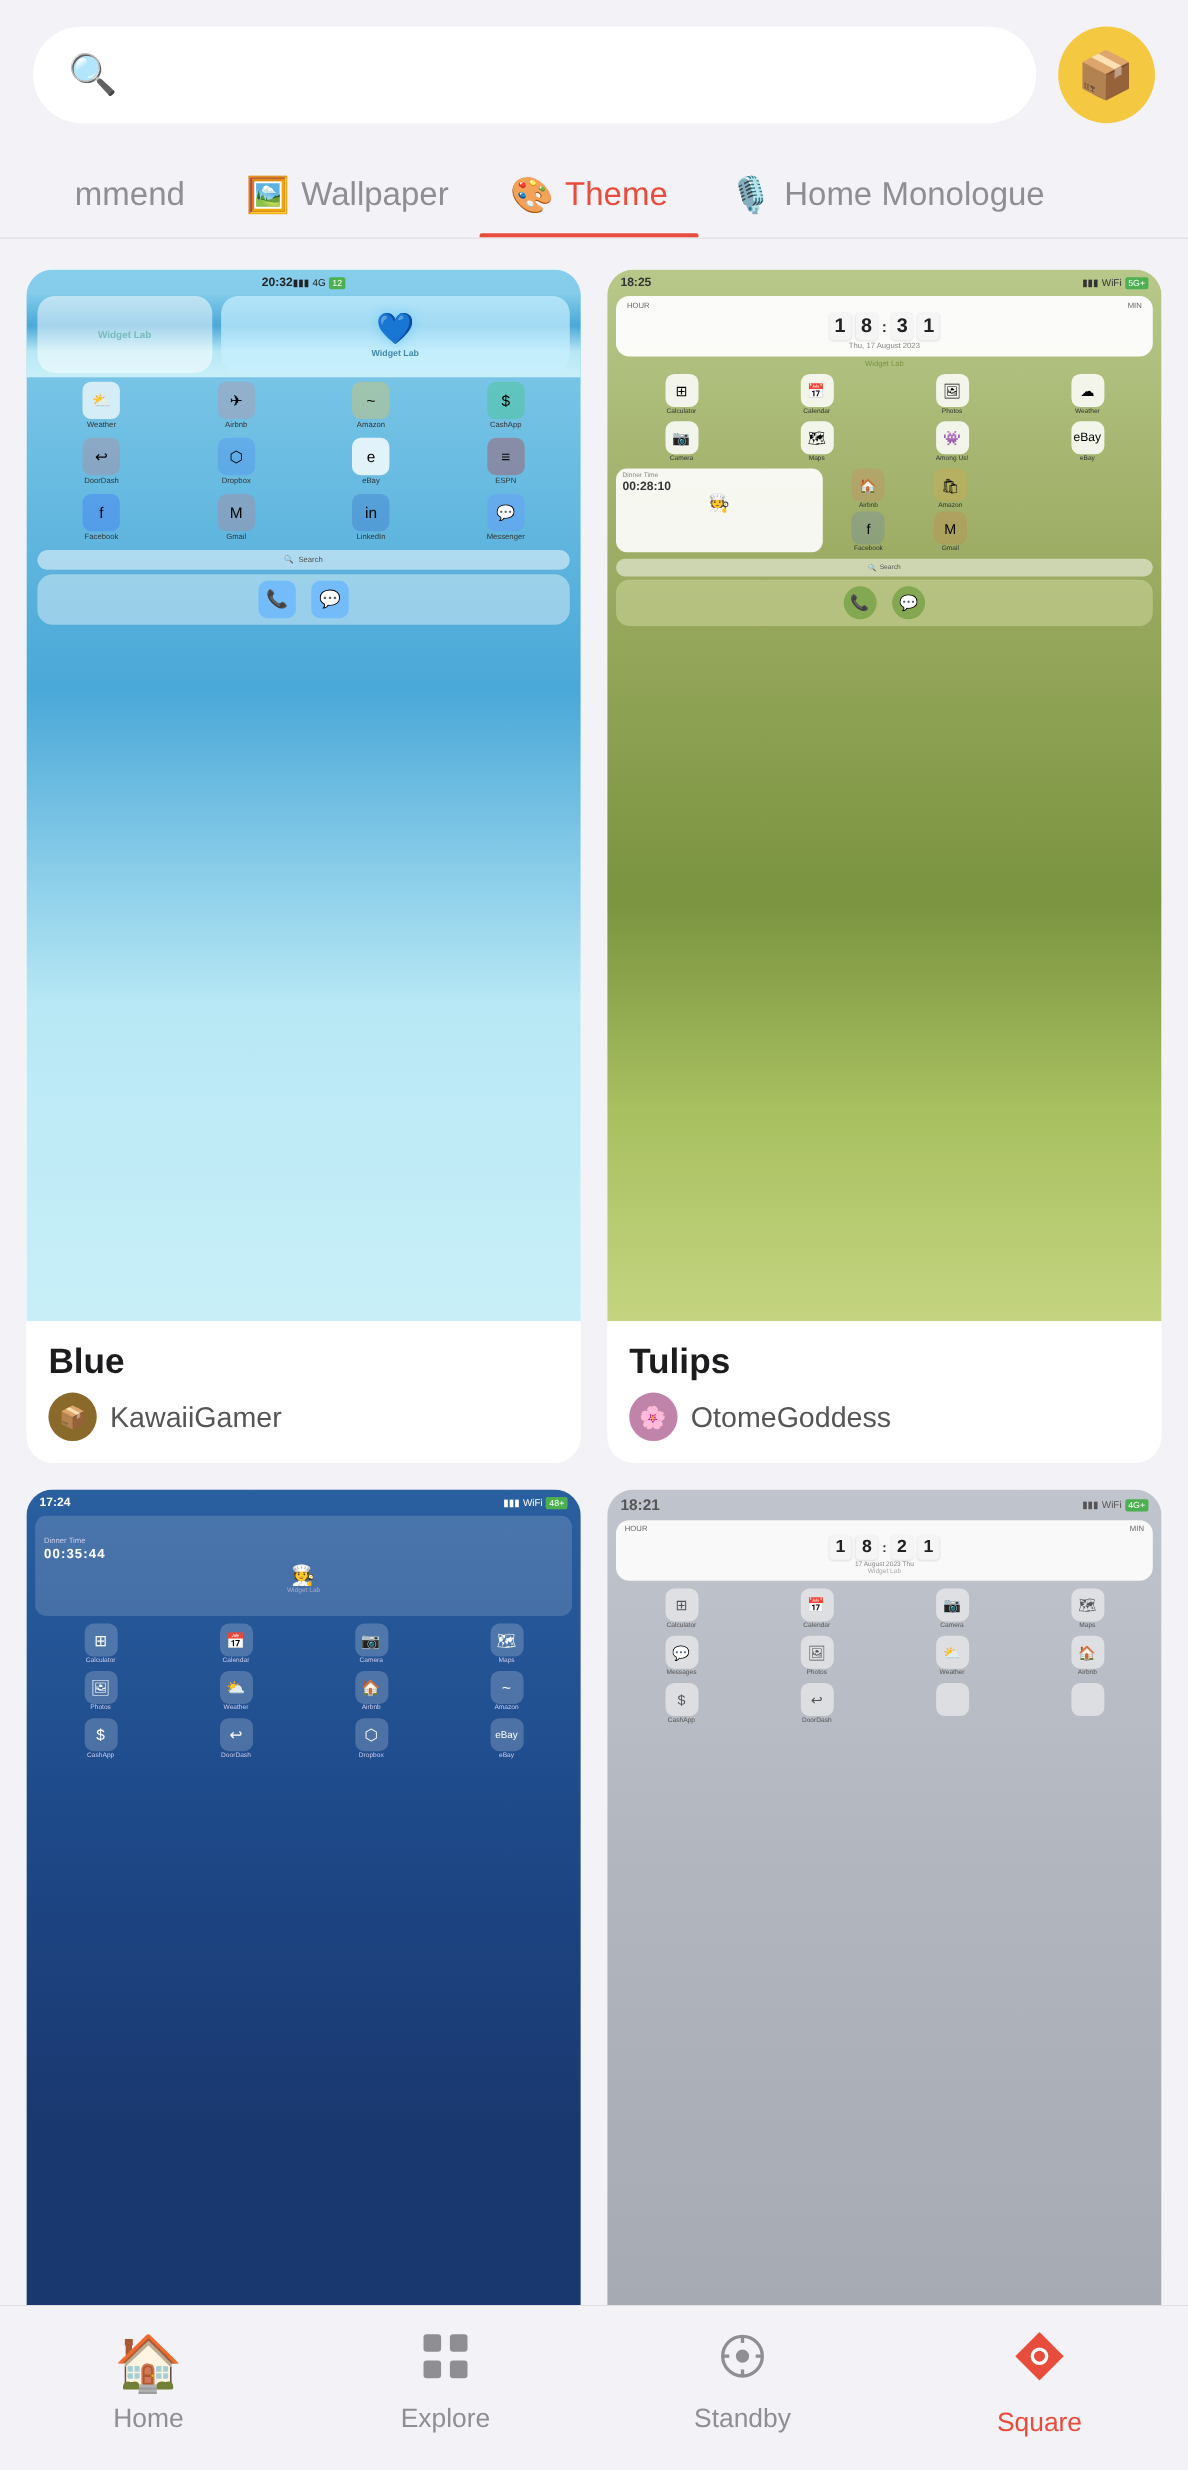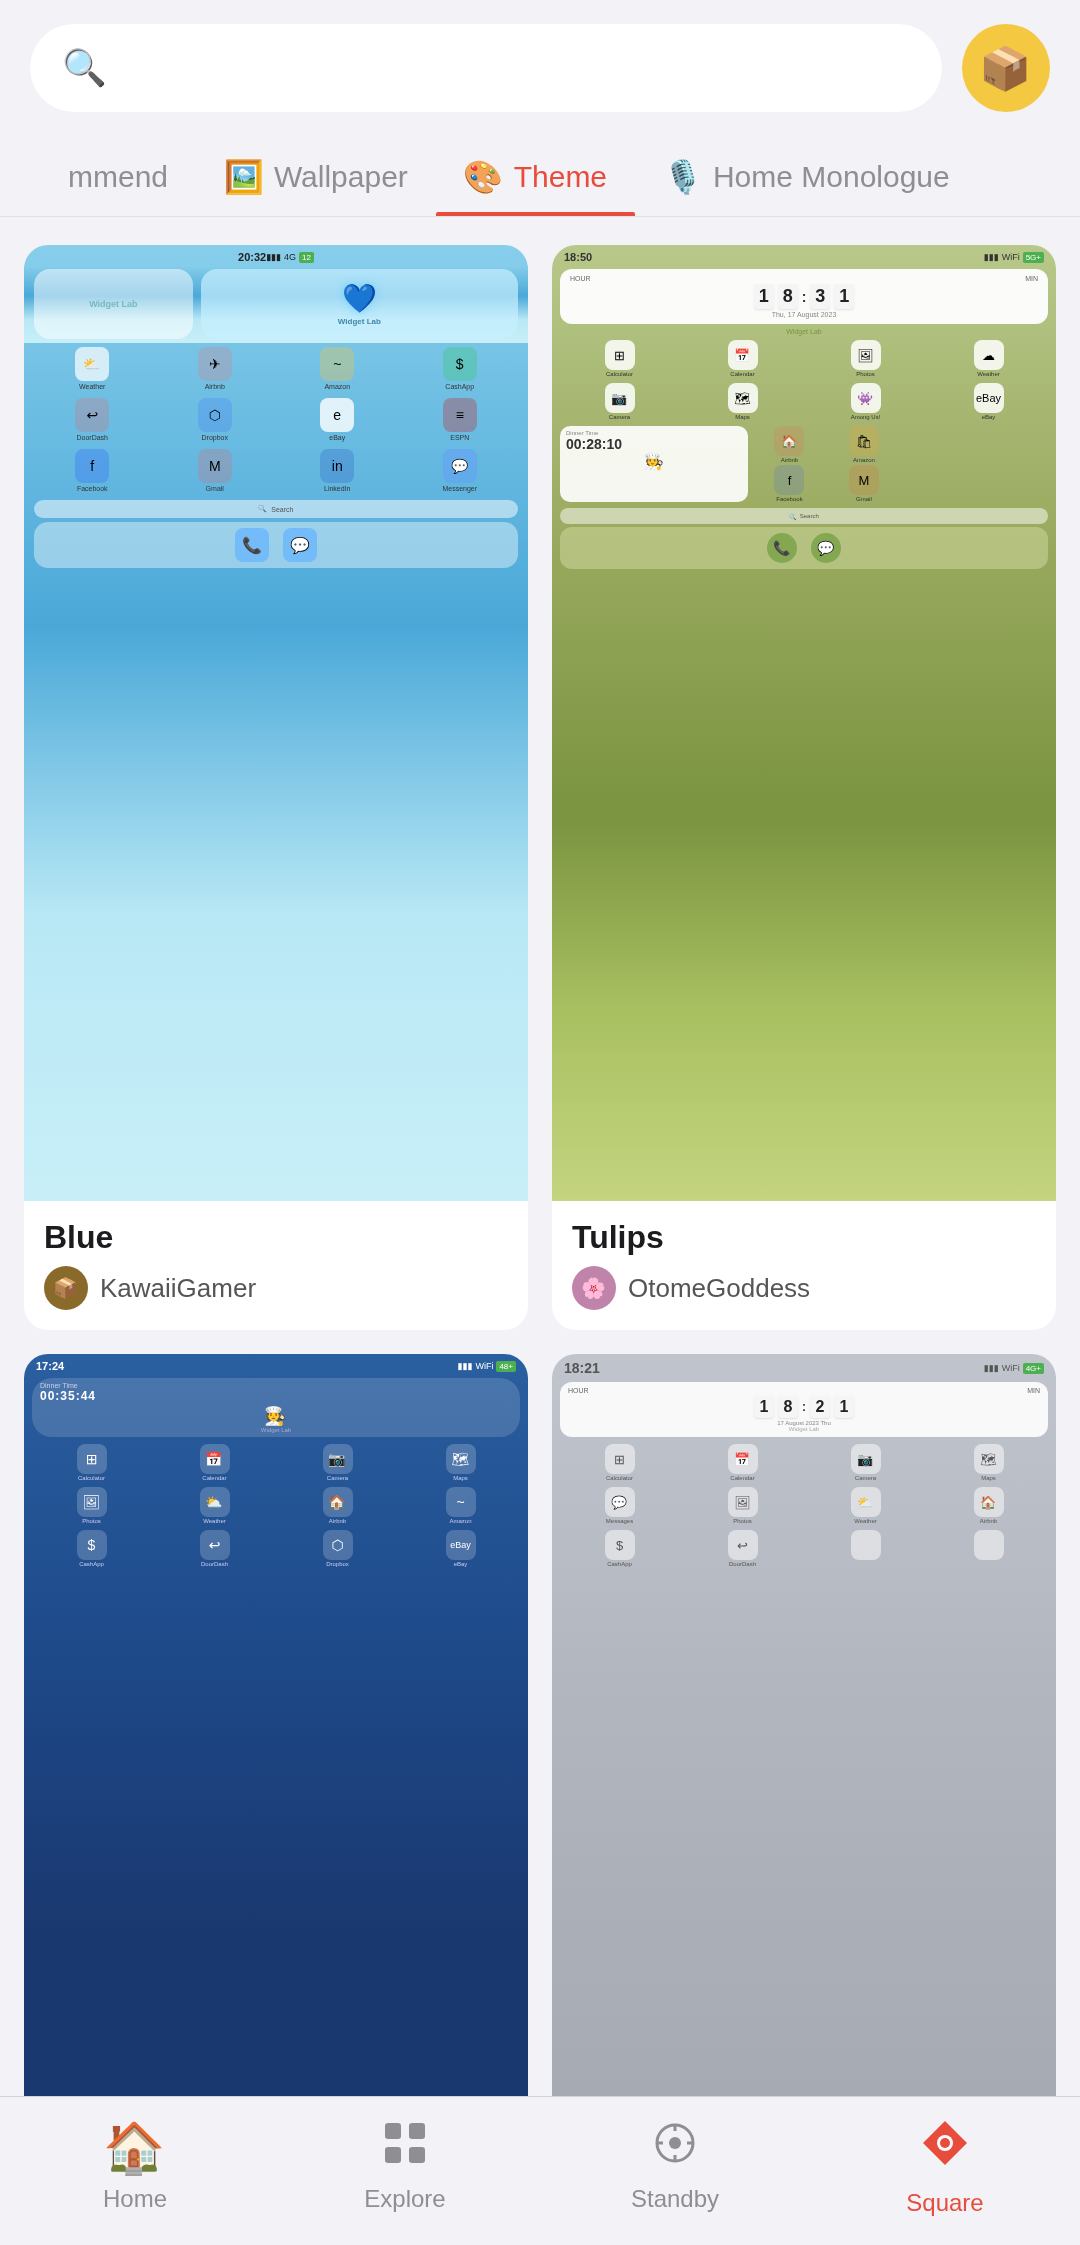--- a/index.html
+++ b/index.html
@@ -281,21 +281,21 @@
     }
     .timer-widget {
       background: rgba(255,255,255,0.9);
       border-radius: 10px;
       flex: 1.2;
       padding: 4px 6px;
       font-size: 7px;
       color: #555;
     }
     .timer-time {
-      font-size: 14px;
+      font-size: 11px;
       font-weight: 600;
       color: #333;
     }
     .timer-person {
       font-size: 16px;
       text-align: center;
     }
 
     
     .theme-info {
@@ -422,23 +422,23 @@
       display: flex;
       align-items: center;
       justify-content: center;
       font-size: 14px;
       color: white;
     }
 
     
     .b2-timer-widget {
       background: rgba(255,255,255,0.15);
-      border-radius: 20px;
+      border-radius: 10px;
       margin: 4px 8px;
-      padding: 4px 8px;
+      padding: 20px 8px;
     }
     .b2-timer-label { font-size: 7px; color: #cce; }
     .b2-timer-time { font-size: 12px; font-weight: 700; color: #fff; letter-spacing: 1px; }
     .b2-timer-person { font-size: 18px; text-align: center; margin-top: 2px; }
 
     .b2-grid {
       display: grid;
       grid-template-columns: repeat(4, 1fr);
       gap: 4px;
       padding: 3px 8px;
@@ -621,21 +621,21 @@
       <div class="theme-author">
         <div class="author-avatar">📦</div>
         <span>KawaiiGamer</span>
       </div>
     </div>
   </div>
 
   <div class="theme-card">
     <div class="theme-preview tulips-preview">
       <div class="mini-status" style="color:#333;">
-        <span style="font-size:11px;font-weight:600;">18:50</span>
+        <span style="font-size:11px;font-weight:600;">18:25</span>
         <div class="mini-status-icons">
           <span>▮▮▮</span>
             <span>WiFi</span>
             <span style="background:#4caf50;color:white;font-size:8px;padding:1px 3px;border-radius:2px;">5G+</span>
         </div>
       </div>
 
       <div class="tulips-clock-widget">
         <div class="clock-labels">
           <span>HOUR</span>

